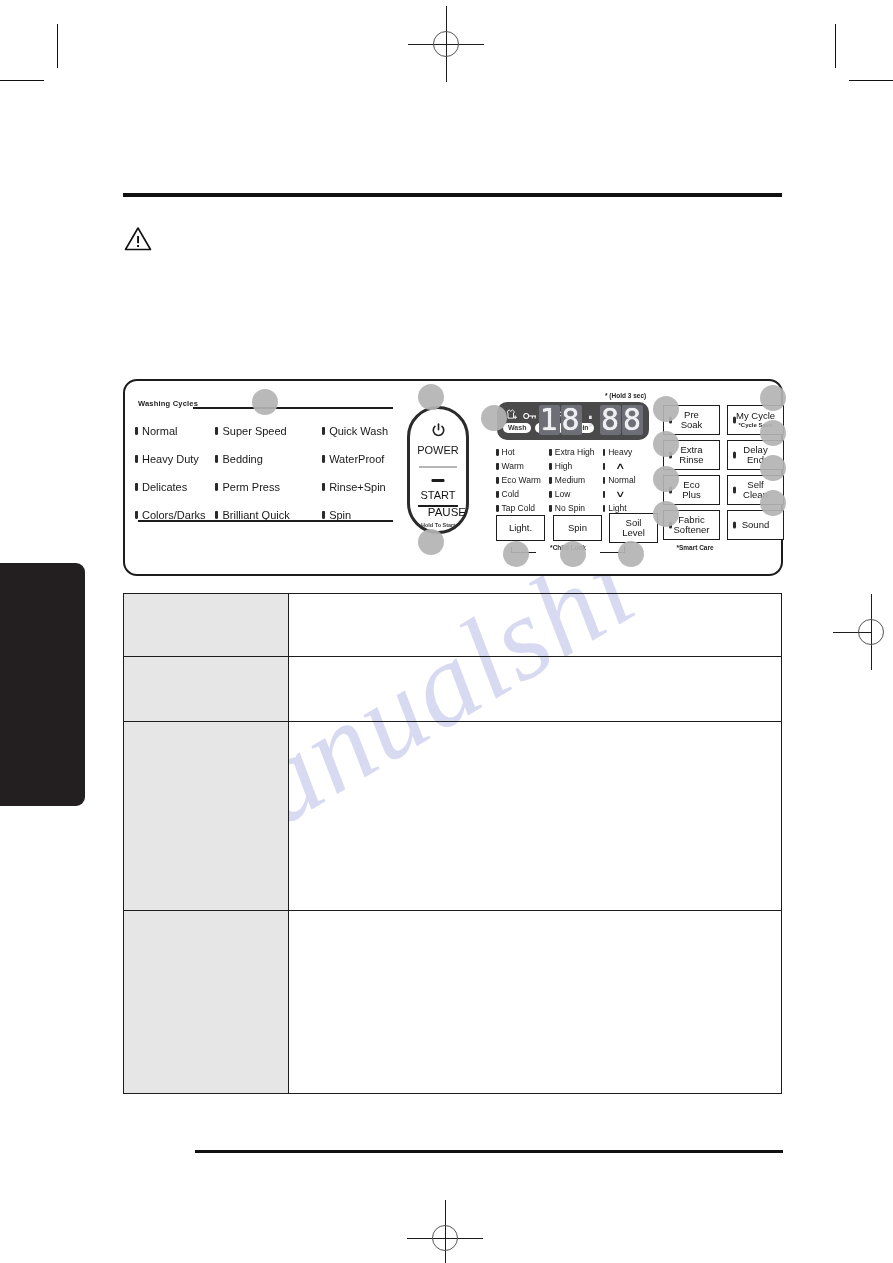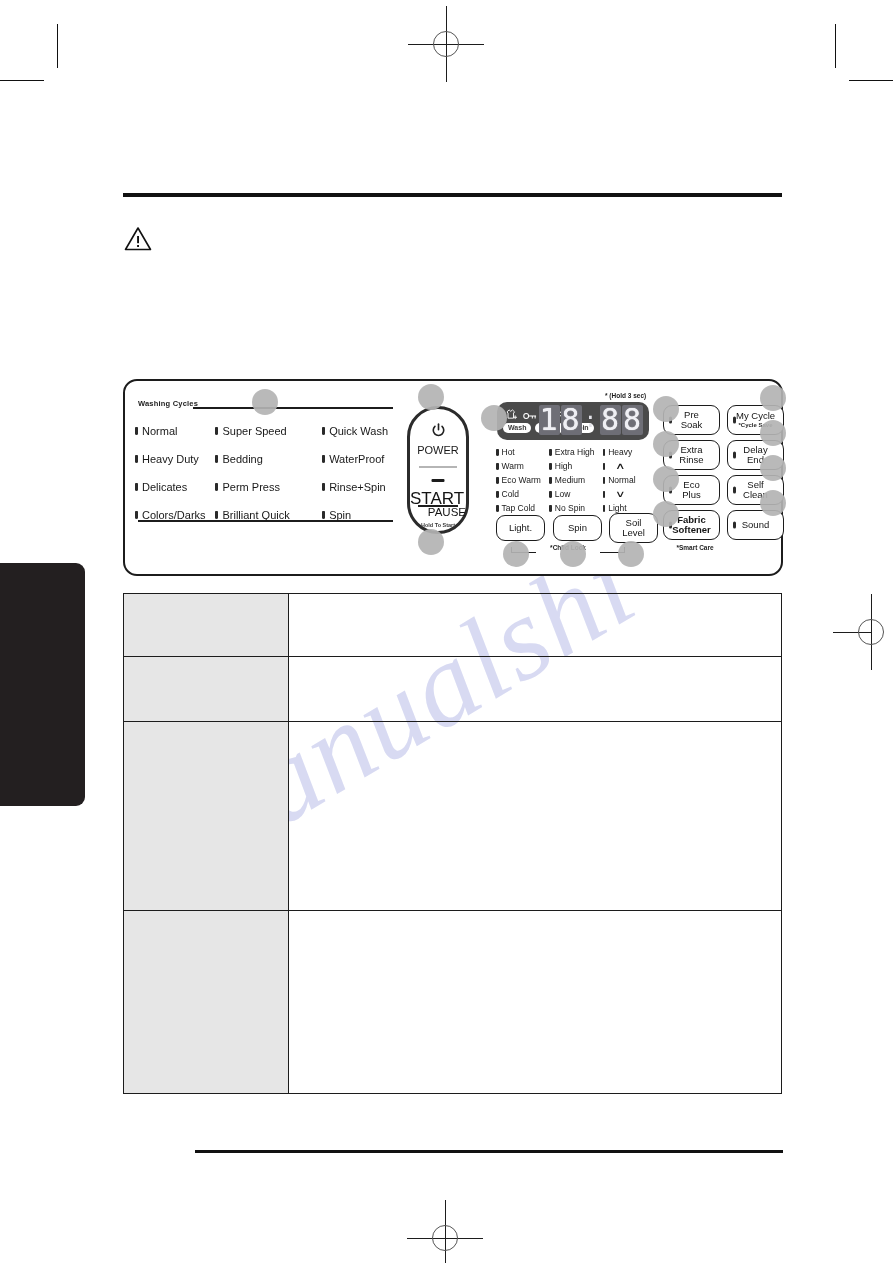--- a/index.html
+++ b/index.html
@@ -189,21 +189,22 @@
     position: absolute;
     left: 50%; top: 70px;
     transform: translateX(-50%);
     width: 13px; height: 3px;
     background: #1c1c1c;
     border-radius: 1px;
   }
   .start-text {
     position: absolute;
     left: 0; right: 0; top: 80px;
-    font-size: 17px;
+    text-align: center;
+    font-size: 11px;
     color: #141414;
   }
   .start-underline {
     position: absolute;
     left: 8px; right: 8px; top: 96px;
     height: 1.5px;
     background: #1c1c1c;
   }
   .pause-text {
     position: absolute;
@@ -313,21 +314,21 @@
     font-size: 9px;
     line-height: 1;
     color: #181818;
     transform: scaleX(1.6);
     margin-left: 9px;
   }
 
   .pad-btn {
     position: absolute;
     border: 1.5px solid #1c1c1c;
-    border-radius: 9px;
+    border-radius: 0;
     box-sizing: border-box;
     display: flex;
     align-items: center;
     justify-content: center;
     text-align: center;
     font-size: 9.5px;
     line-height: 1.08;
     color: #141414;
     background: #fff;
   }
@@ -691,21 +692,21 @@
 
     <div class="pad-btn" style="left:538px;top:94px;width:57px;height:30px;">
       <span class="btn-led"></span>
       <span><span>Eco</span><br><span>Plus</span></span>
     </div>
     <div class="pad-btn" style="left:602px;top:94px;width:57px;height:30px;">
       <span class="btn-led"></span>
       <span><span>Self</span><br><span>Clean</span></span>
     </div>
 
-    <div class="pad-btn" style="left:538px;top:129px;width:57px;height:30px;font-weight:bold;">
+    <div class="pad-btn" style="left:538px;top:129px;width:57px;height:30px;">
       <span class="btn-led"></span>
       <span><span>Fabric</span><br><span>Softener</span></span>
     </div>
     <div class="pad-btn" style="left:602px;top:129px;width:57px;height:30px;">
       <span class="btn-led"></span>
       <span>Sound</span>
     </div>
 
     <div class="child-lock">
       <div class="cl-bracket left"></div>

